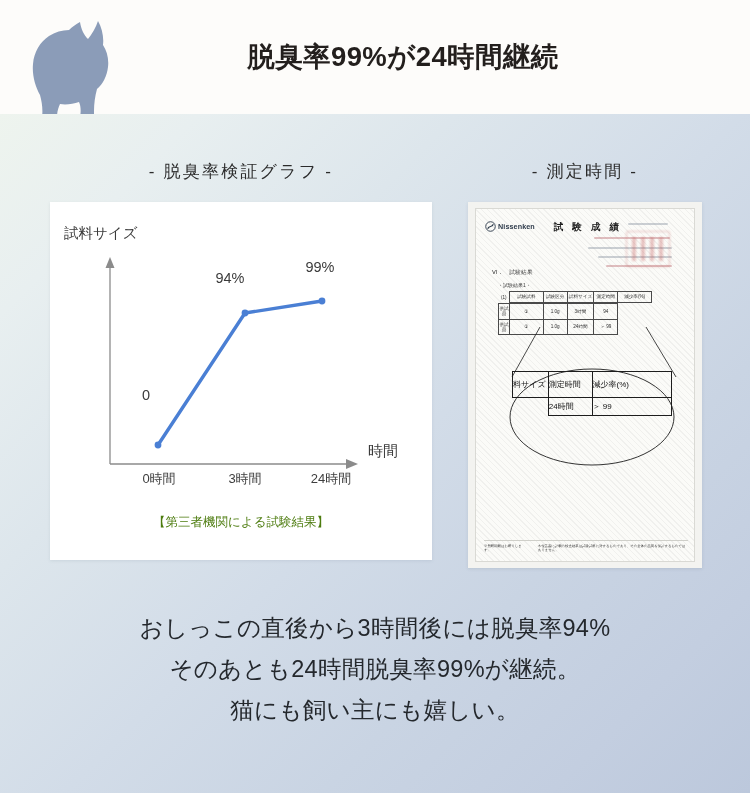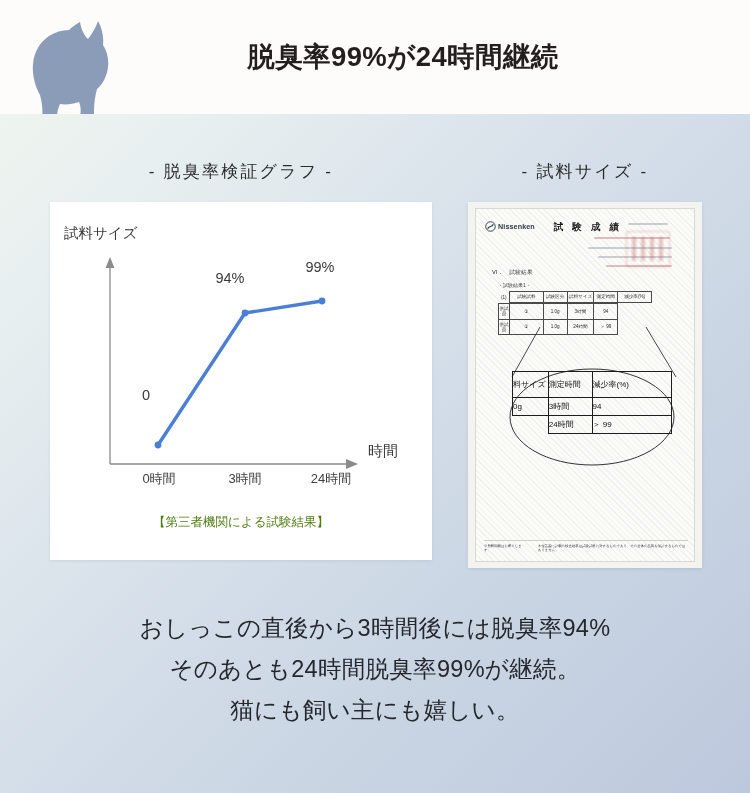--- a/index.html
+++ b/index.html
@@ -223,21 +223,21 @@
       C20 122 17 123 14 122
       C11 120 10 116 12 113
       C15 108 20 105 25 103 Z"></path>
   </svg>
   <div id="header-title">脱臭率99%が24時間継続</div>
 </div>
 
 <div id="stage">
 
   <div class="sec-title" id="sec-title-graph">- 脱臭率検証グラフ -</div>
-  <div class="sec-title" id="sec-title-doc">- 試料サイズ -</div>
+  <div class="sec-title" id="sec-title-doc">- 測定時間 -</div>
 
   <div id="chart-card">
 
     <div id="ylabel">試料サイズ</div>
     <div id="xlabel">時間</div>
 
     <svg id="chart-svg" width="382" height="358">
 
       <line x1="60" y1="62" x2="60" y2="262" stroke="#8b8b8b" stroke-width="1.3"></line>
       <path d="M60 55 L55.5 66 L64.5 66 Z" fill="#8b8b8b"></path>
@@ -324,25 +324,20 @@
 
       <div id="mag-wrap">
         <table id="mag-table">
           <tbody>
               <tr>
             <th style="width:36px">料サイズ</th>
             <th style="width:44px">測定時間</th>
             <th style="width:80px">減少率(%)</th>
           </tr>
           <tr class="r2">
-            <td>0g</td>
-            <td>3時間</td>
-            <td>94</td>
-          </tr>
-          <tr class="r2">
             <td style="border-top:none;border-left:none;border-bottom:none"></td>
             <td>24時間</td>
             <td>＞  99</td>
           </tr>
         </tbody>
           </table>
       </div>
 
       <div id="doc-footnote">
         <span>※無断転載はお断りします。</span>

